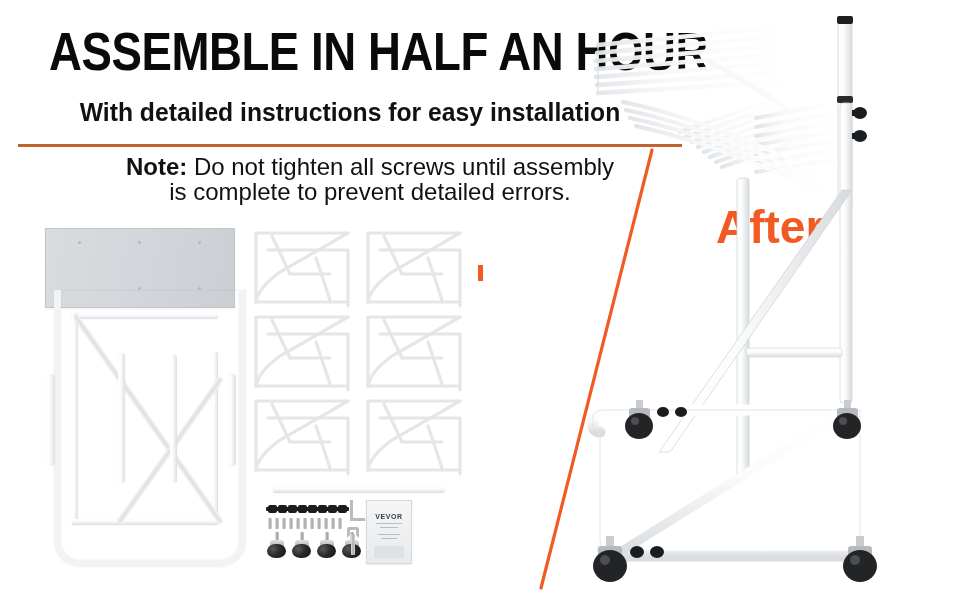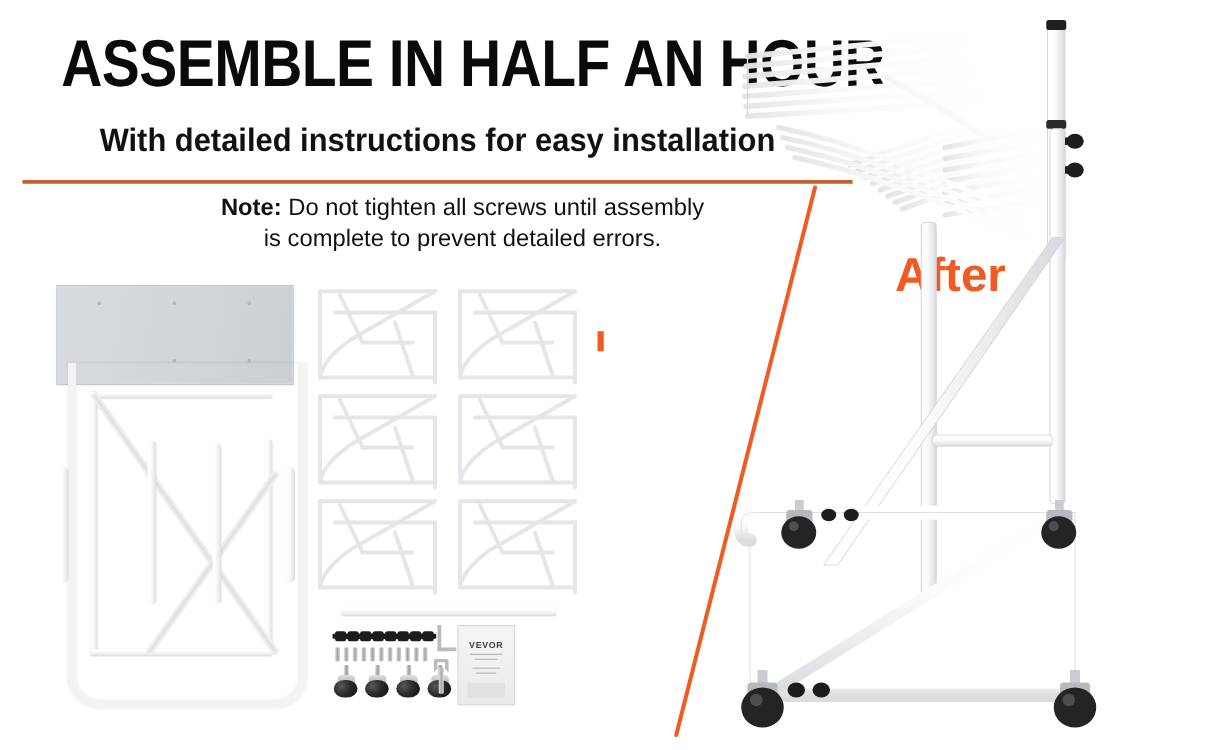--- a/index.html
+++ b/index.html
@@ -56,21 +56,21 @@
     width: 664px;
     height: 3px;
     background: #c0632f;
   }
   .note {
     position: absolute;
     left: 90px;
     top: 154px;
     width: 560px;
     text-align: center;
-    font-size: 19px;
+    font-size: 24px;
     line-height: 25px;
     color: #111111;
   }
   .note b { font-weight: 700; }
 
   
   .diag {
     position: absolute;
     left: 0; top: 0;
     width: 970px; height: 600px;
@@ -84,21 +84,21 @@
     top: 254px;
     font-size: 38px;
     font-weight: 700;
     color: #f15a22;
     letter-spacing: 0px;
   }
   .lbl-after {
     position: absolute;
     left: 716px;
     top: 200px;
-    font-size: 38px;
+    font-size: 46px;
     font-weight: 700;
     color: #f15a22;
   }
 
   
   .part { position: absolute; }
 
   
   .panel {
     background: linear-gradient(100deg,#d9dcdf 0%, #d2d5d9 55%, #cbcfd3 100%);

